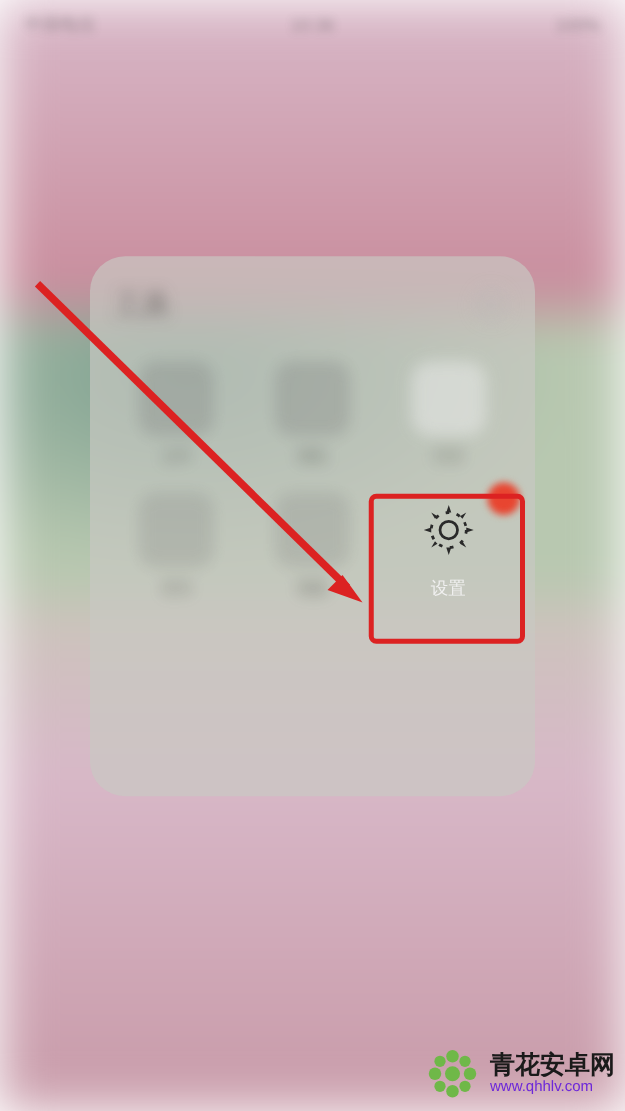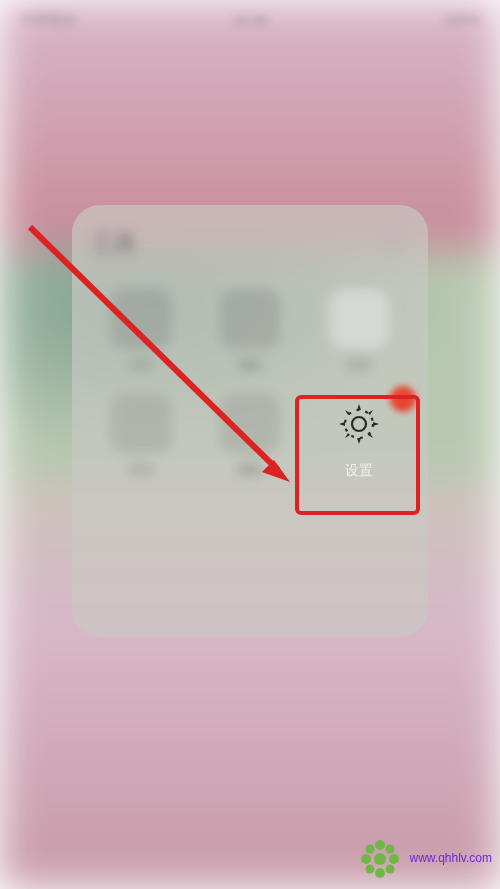--- a/index.html
+++ b/index.html
@@ -262,15 +262,16 @@
       <circle cx="22" cy="36" r="5"></circle>
       <circle cx="8" cy="22" r="5"></circle>
       <circle cx="36" cy="22" r="5"></circle>
       <circle cx="12" cy="12" r="4.5"></circle>
       <circle cx="32" cy="12" r="4.5"></circle>
       <circle cx="12" cy="32" r="4.5"></circle>
       <circle cx="32" cy="32" r="4.5"></circle>
     </g>
   </svg>
   <div class="wm-text">
+    <span class="wm-brand">青花安卓网</span>
     <span class="wm-url">www.qhhlv.com</span>
   </div>
 </div>
 
 </body></html>

